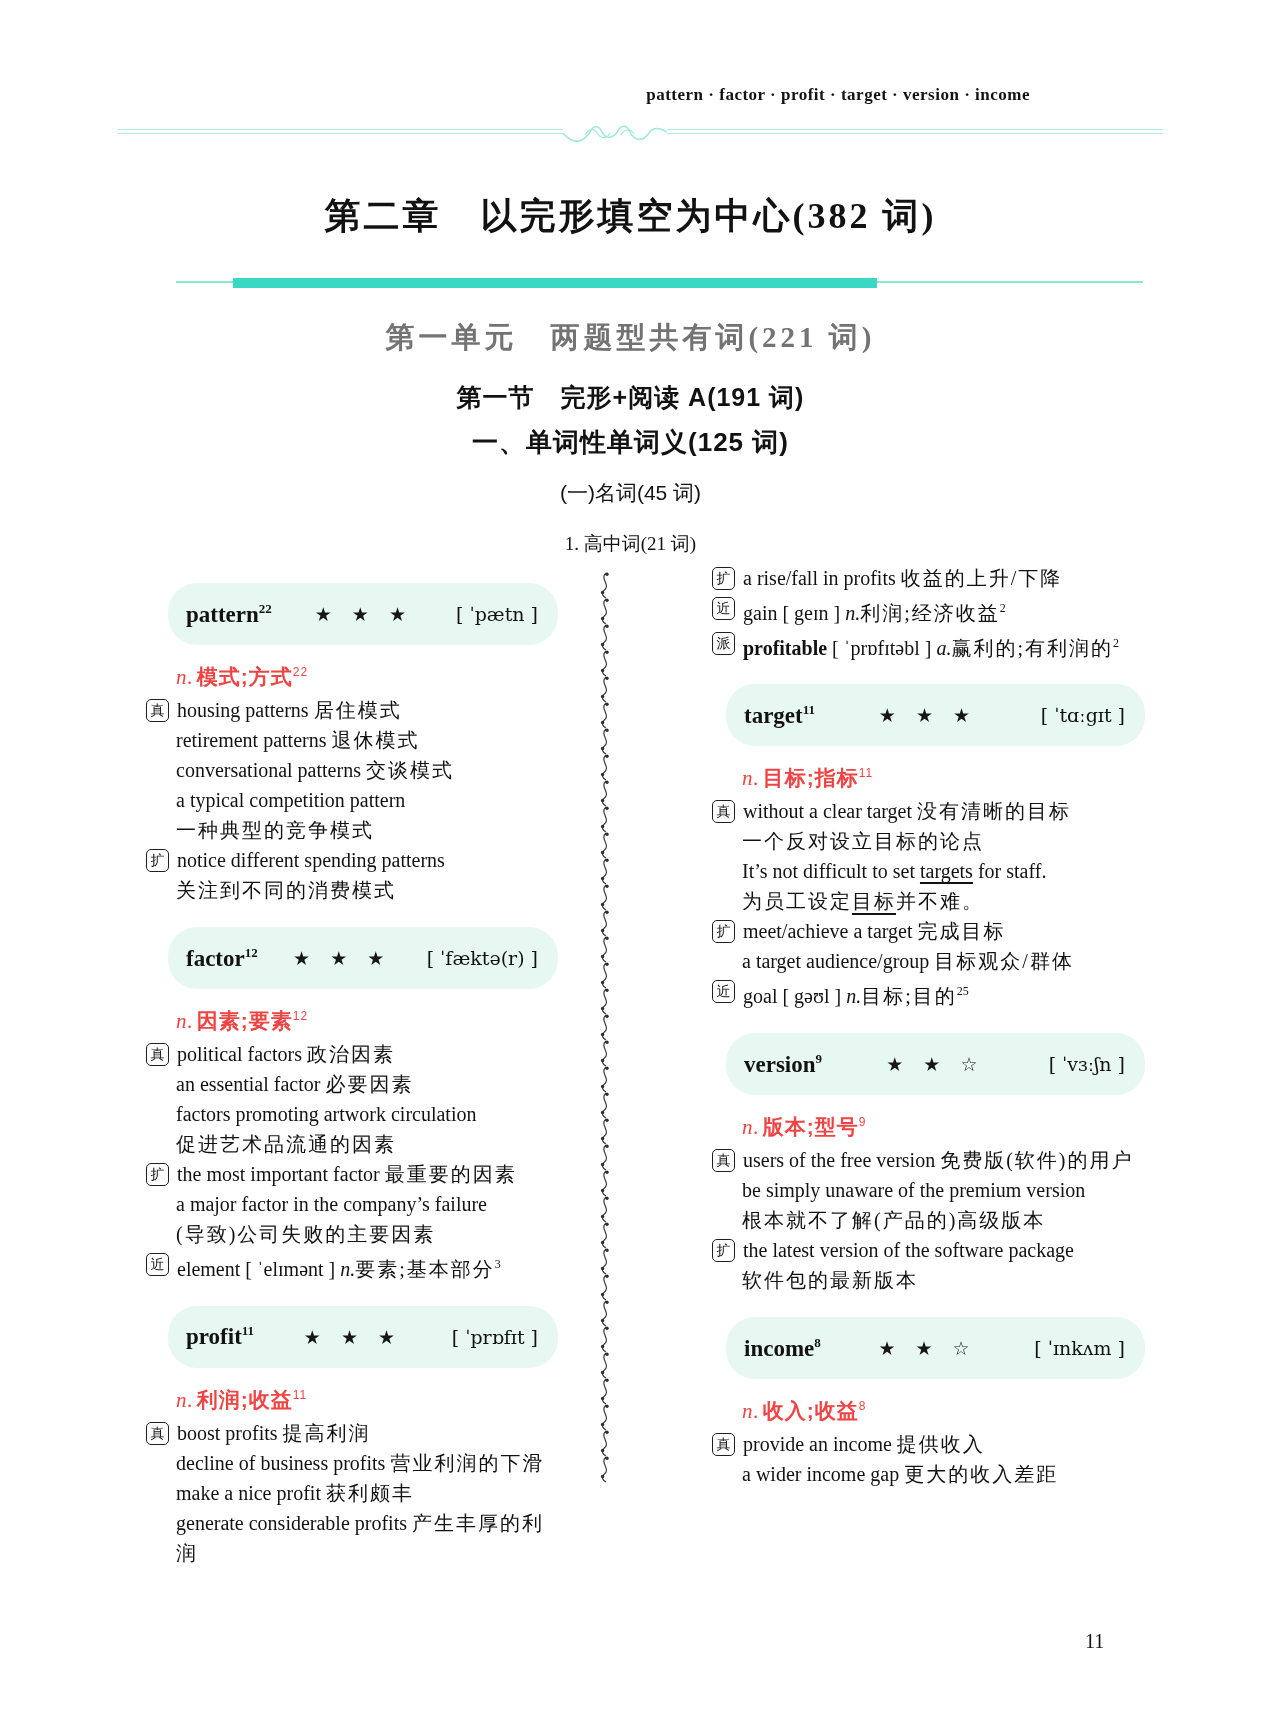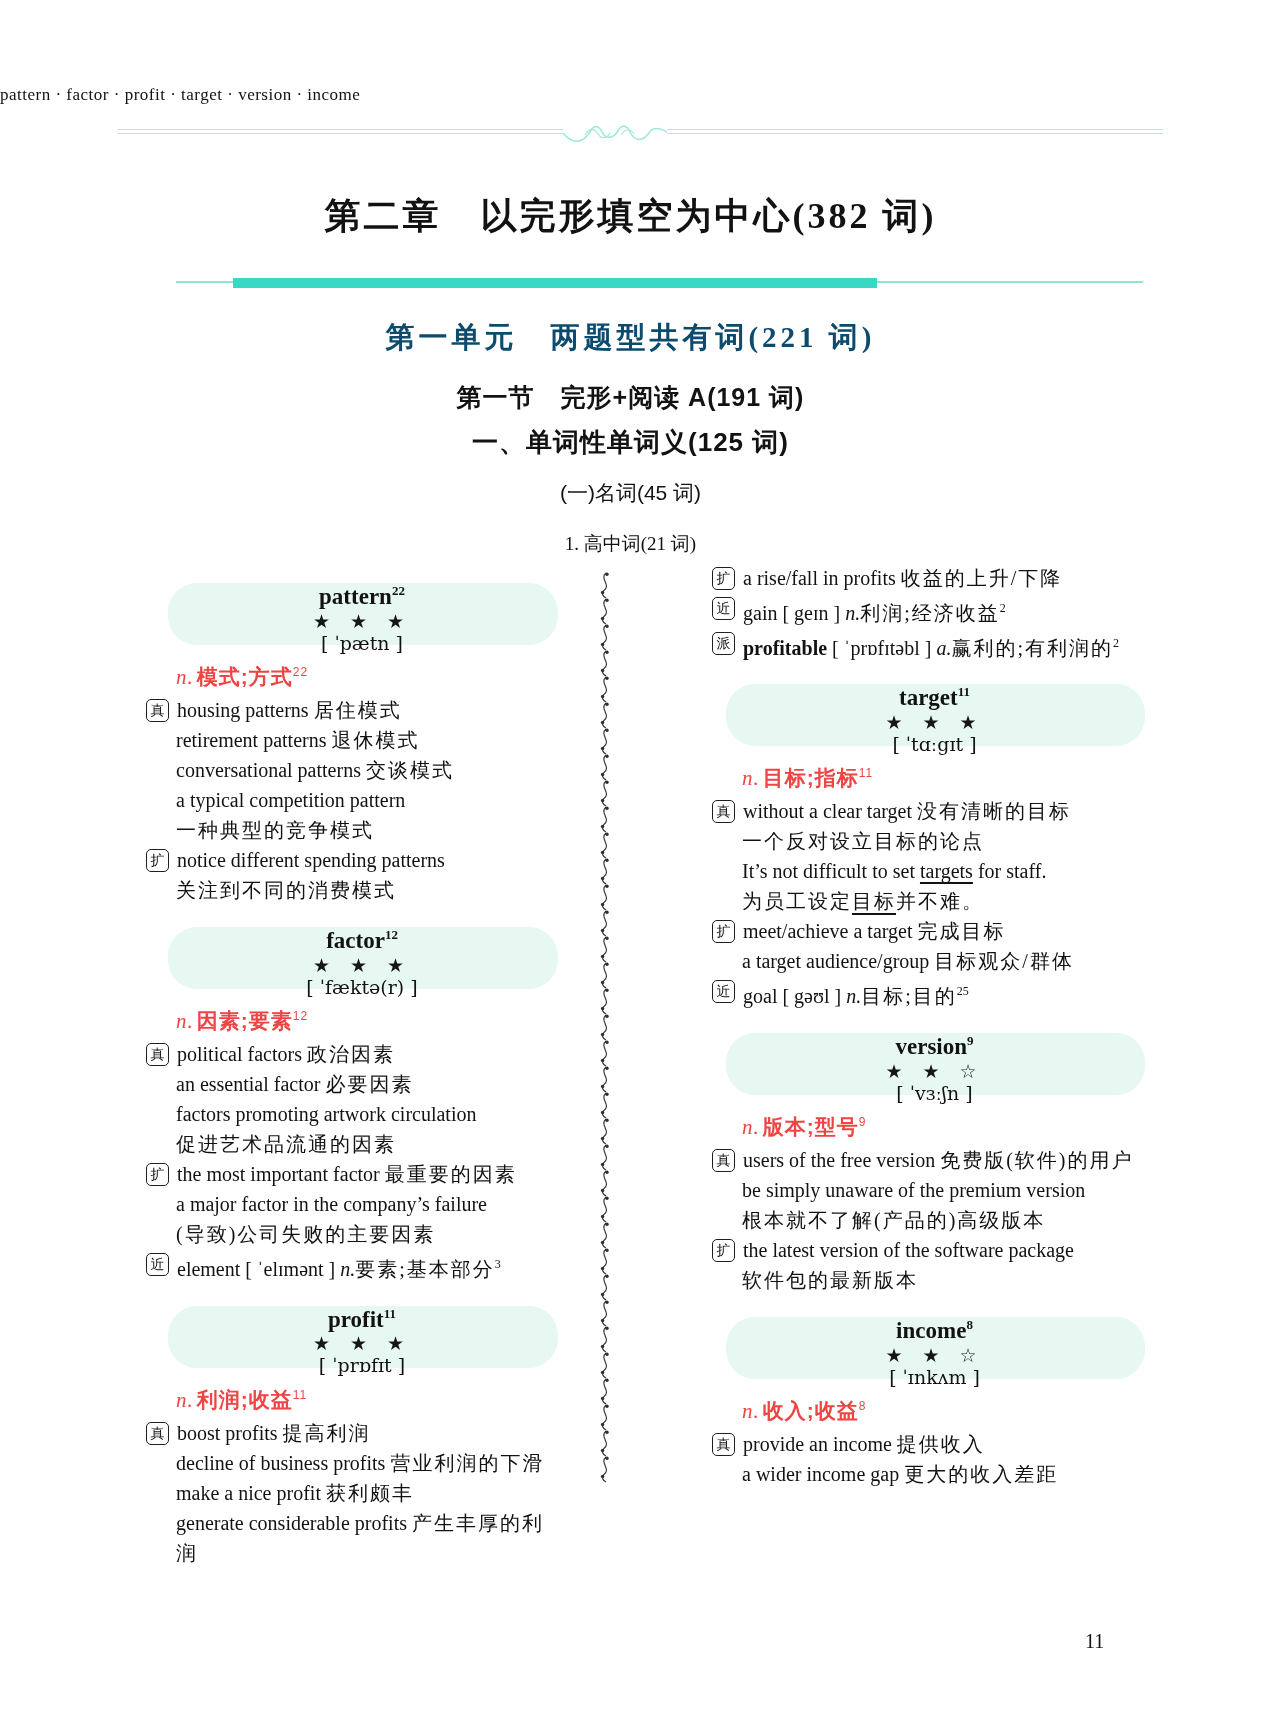--- a/index.html
+++ b/index.html
@@ -4,39 +4,39 @@
 <style>
   html,body { margin:0; padding:0; background:#ffffff; }
   .page {
     position:relative; width:1281px; height:1724px; background:#ffffff;
     font-family:"Liberation Serif", serif; color:#121212; overflow:hidden;
   }
 
   
   .header-words {
     position:absolute; top:85px; left:0; right:251px;
-    text-align:left; font-size:17px; font-weight:normal; letter-spacing:0.5px;
+    text-align:right; font-size:17px; font-weight:bold; letter-spacing:0.5px;
   }
   .header-rule {
     position:absolute; top:129px; left:118px; width:1045px; height:3px;
     border-top:1.5px solid #aeeade; border-bottom:1.5px solid #aeeade;
   }
   .header-knot { position:absolute; top:119px; left:563px; width:104px; height:26px; }
 
   
   .chapter-title {
     position:absolute; top:192px; left:118px; width:1025px; text-align:center;
     font-size:36px; font-weight:bold; letter-spacing:3px;
   }
   .chapter-underline-thin { position:absolute; top:281px; left:176px; width:967px; height:2px; background:#8ae6d5; }
   .chapter-underline-bar  { position:absolute; top:278px; left:233px; width:644px; height:10px; background:#3bd7c5; }
 
   .unit-title {
     position:absolute; top:318px; left:118px; width:1025px; text-align:center;
-    font-size:29px; font-weight:bold; color:#0c4a6e; letter-spacing:4px;
+    font-size:29px; font-weight:bold; color:#737373; letter-spacing:4px;
   }
   .section-title {
     position:absolute; top:381px; left:118px; width:1025px; text-align:center;
     font-size:25px; font-weight:bold; letter-spacing:1px;
     font-family:Liberation Sans, sans-serif;
   }
   .subsection-title {
     position:absolute; top:425px; left:118px; width:1025px; text-align:center;
     font-size:26px; font-weight:bold; letter-spacing:1px;
     font-family:"Liberation Sans", sans-serif;
@@ -53,21 +53,20 @@
   
   .col-left  { position:absolute; left:146px; top:565px; width:414px; }
   .col-right { position:absolute; left:712px; top:563px; width:433px; }
   .divider   { position:absolute; left:597px; top:572px; width:16px; height:916px; }
 
   
   .word-card {
     background:#e7f7f2; border-radius:29px; height:62px;
     display:flex; align-items:center; padding:0 20px 0 18px;
     margin:22px 2px 12px 22px;
-    flex-direction:column;
   }
   .col-left .word-card:first-child { margin-top:18px; }
   .col-right .word-card { margin-left:14px; margin-right:0; }
   .headword { font-size:23px; font-weight:bold; }
   .headword sup { font-size:13px; font-weight:bold; }
   .stars {
     flex:1; text-align:center; font-size:19px; letter-spacing:7px;
     font-family:"DejaVu Sans", sans-serif; color:#161616;
   }
   .phonetic { font-size:19px; font-family:"DejaVu Serif", serif; }

